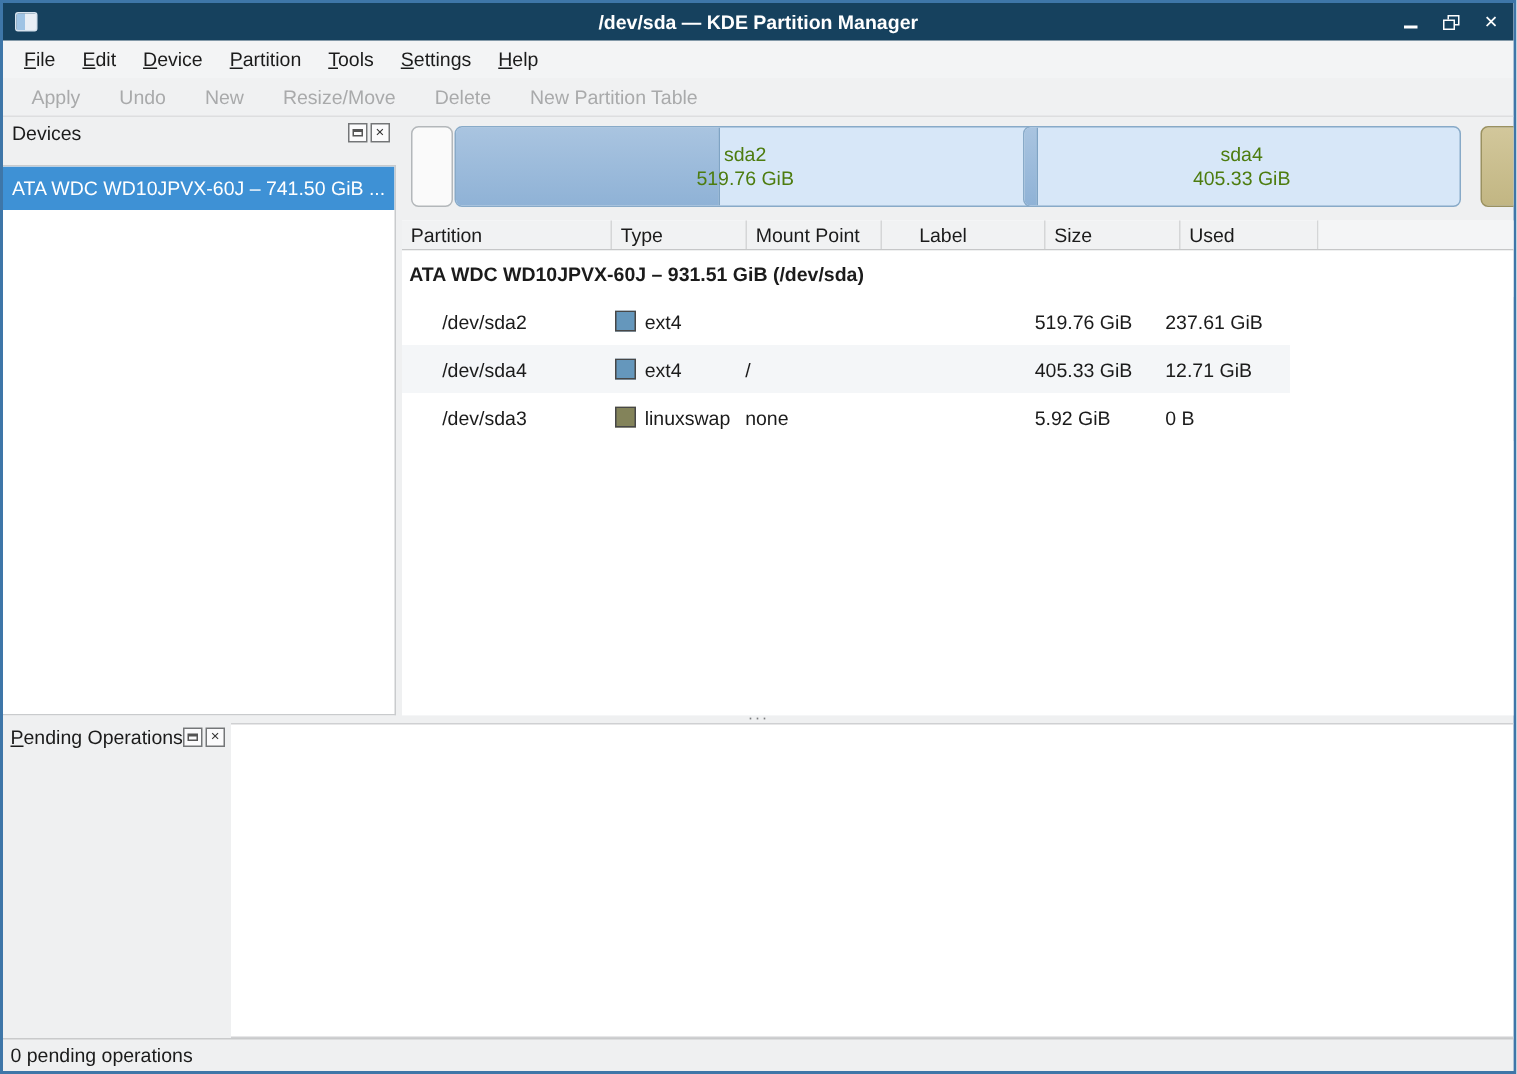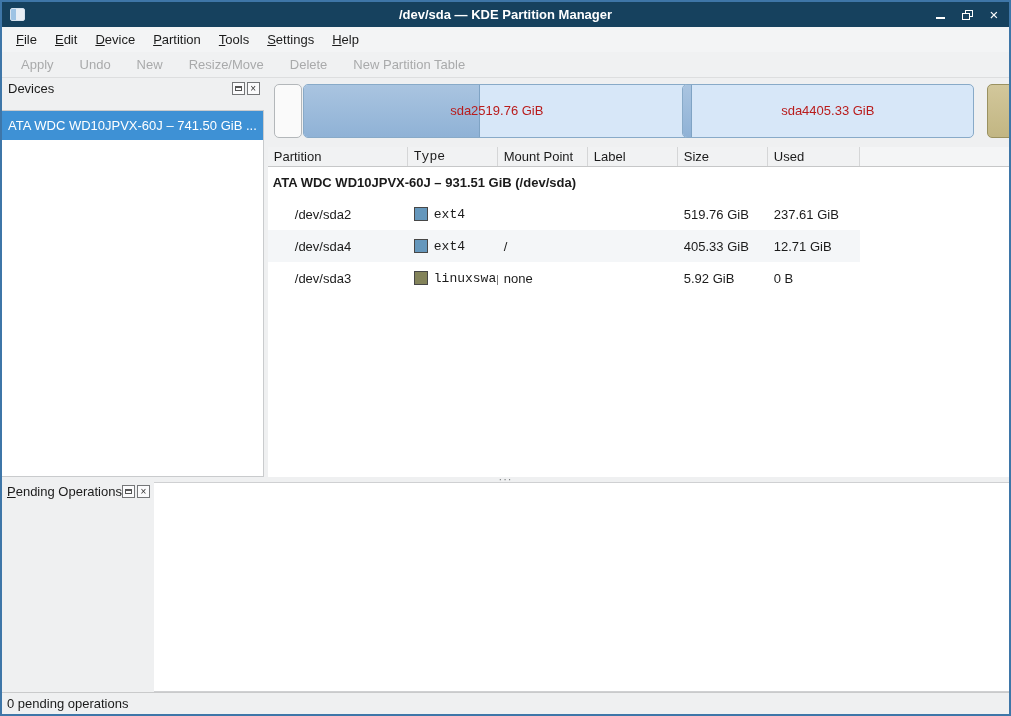--- a/index.html
+++ b/index.html
@@ -51,31 +51,31 @@
   .pbar-wrap { flex:0 0 69px; position:relative; }
   .pbar { position:absolute; left:2px; right:1px; top:6px; height:56px; }
   .pblock { position:absolute; top:0; height:54px; border-radius:5px; border:1px solid #88aac8; overflow:hidden; background:#d7e7f8; cursor:pointer; }
   .p-sda1 { left:4px;   width:28px;  background:#fafafa; border-color:#b3b7ba; }
   .p-sda2 { left:33px;  width:388px; }
   .p-sda4 { left:412px; width:292px; }
   .p-sda3 { left:717px; width:29px;  background:linear-gradient(#d2c79b,#c2b683); border-color:#9a9160; }
   .pused { position:absolute; left:0; top:0; bottom:0; background:linear-gradient(#a9c4e0,#8fb2d6); border-right:1px solid #7fa3c4; }
   .u-sda2 { width:45.7%; }
   .u-sda4 { width:3.1%; }
-  .plabel { position:absolute; inset:0; display:flex; flex-direction:row; align-items:center; justify-content:center; line-height:16px; color:#b91c1c; }
+  .plabel { position:absolute; inset:0; display:flex; flex-direction:column; align-items:center; justify-content:center; line-height:16px; color:#4d7c0f; }
 
   
   .ptable { flex:1; background:#ffffff; display:flex; flex-direction:column; min-height:0; }
   .thead { height:20px; display:flex; background:#f1f2f3; border-bottom:1px solid #c6c7c8; flex:0 0 auto; }
   .th { padding:2px 0 2px 6px; border-right:1px solid #d5d6d7; font-size:13px; overflow:hidden; white-space:nowrap; }
   .th-filler { flex:1; border-right:none; background:#f4f5f6; }
   .c-part  { width:140px; }
-  .c-type  { width:90px;font-family:Liberation Mono, monospace; }
+  .c-type  { width:90px; }
   .c-mount { width:90px; }
-  .c-label { width:90px; }
+  .c-label { width:90px;margin-left:19px; }
   .c-size  { width:90px; }
   .c-used  { width:92px; }
   .group-row { height:31px; display:flex; align-items:center; padding-left:5px; font-weight:bold; background:#ffffff; flex:0 0 auto; }
   .trow { height:32px; width:592px; display:flex; align-items:center; flex:0 0 auto; }
   .trow.alt { background:#f4f6f8; }
   .td { padding-left:6px; white-space:nowrap; overflow:hidden; }
   .td-part { padding-left:27px; }
   .td-type { display:flex; align-items:center; gap:6px; }
   .fs-swatch { width:14px; height:14px; border:1px solid #474747; flex:0 0 auto; }
   .table-filler { flex:1; background:#ffffff; }

